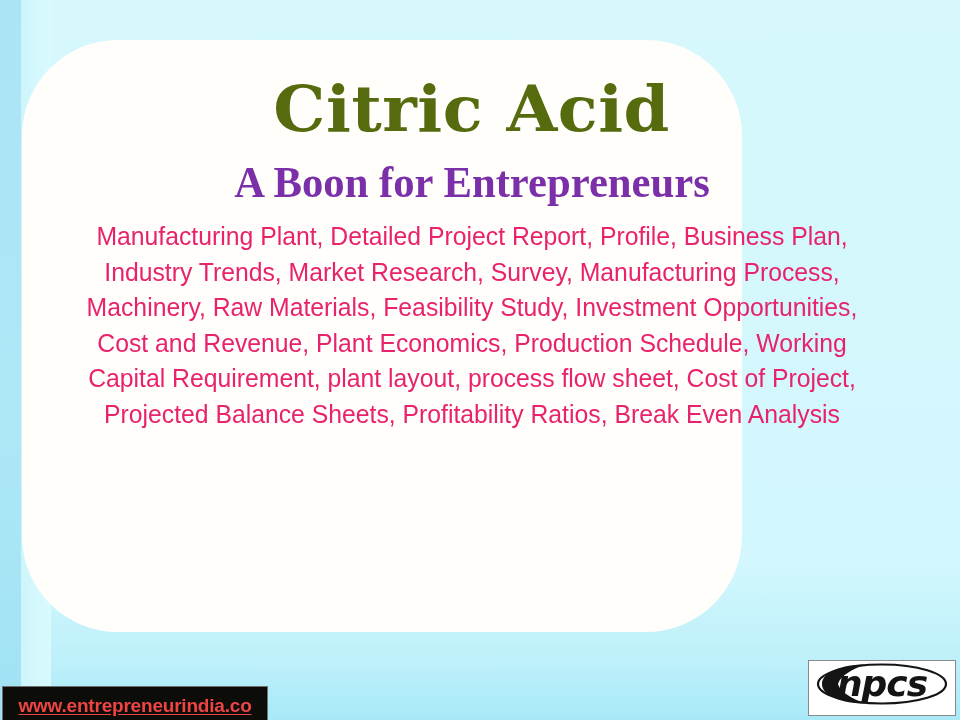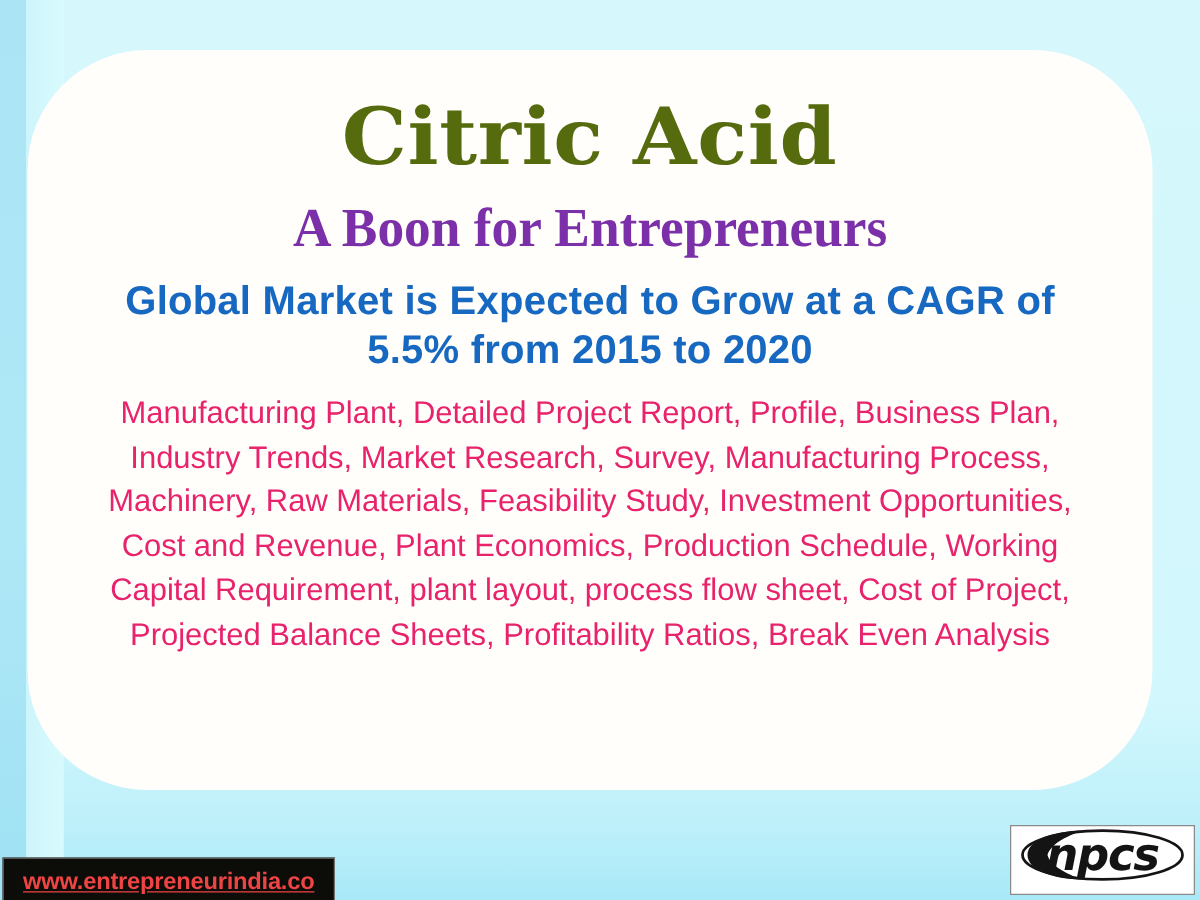--- a/index.html
+++ b/index.html
@@ -40,21 +40,21 @@
     width: 30px;
     height: 720px;
     background: linear-gradient(to right, #cdf5fb, #d9fafd);
   }
 
   
   .card {
     position: absolute;
     left: 22px;
     top: 40px;
-    width: 900px;
+    width: 720px;
     height: 592px;
     background: #fffefb;
     border-radius: 96px 96px 96px 96px;
     box-shadow: 0 0 0 0 rgba(0,0,0,0);
   }
 
   .card-inner {
     position: absolute;
     left: 0;
     top: 0;
@@ -172,21 +172,20 @@
   <div class="left-band"></div>
   <div class="left-wash"></div>
 
   <div class="card">
     <div class="card-inner">
 
       <h1 class="title">Citric Acid</h1>
 
       <h2 class="subtitle">A Boon for Entrepreneurs</h2>
 
-      <h3 class="headline">Global Market is Expected to Grow at a CAGR of 5.5% from 2015 to 2020</h3>
 
       <p class="body-text">Manufacturing Plant, Detailed Project Report, Profile, Business Plan, Industry Trends, Market Research, Survey, Manufacturing Process, Machinery, Raw Materials, Feasibility Study, Investment Opportunities, Cost and Revenue, Plant Economics, Production Schedule, Working Capital Requirement, plant layout, process flow sheet, Cost of Project, Projected Balance Sheets, Profitability Ratios, Break Even Analysis</p>
 
     </div>
   </div>
 
   <div class="url-plate">
     <span class="url-text">www.entrepreneurindia.co</span>
   </div>
 

